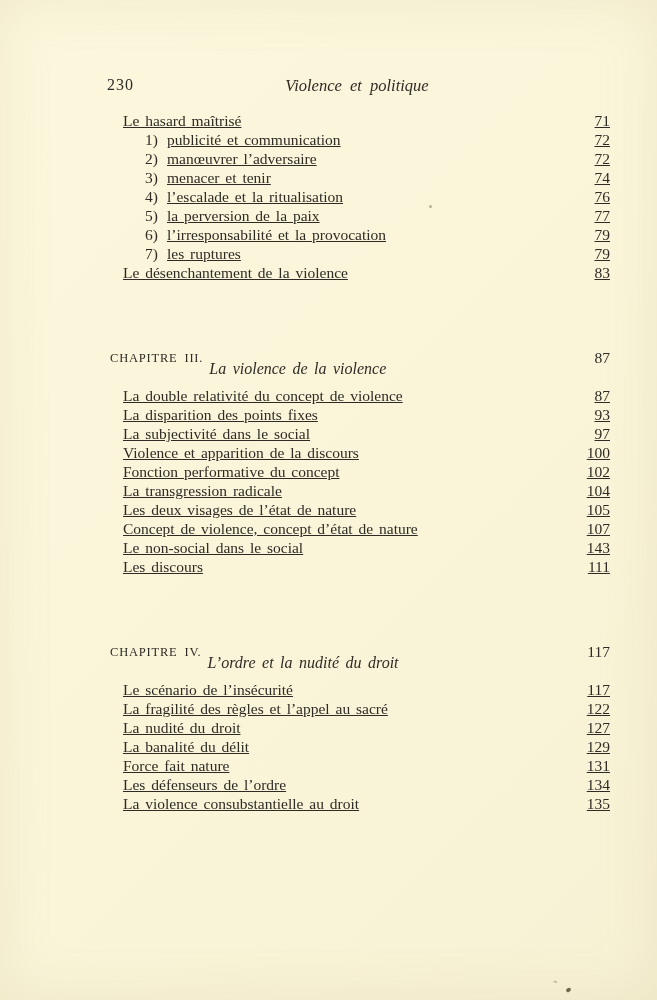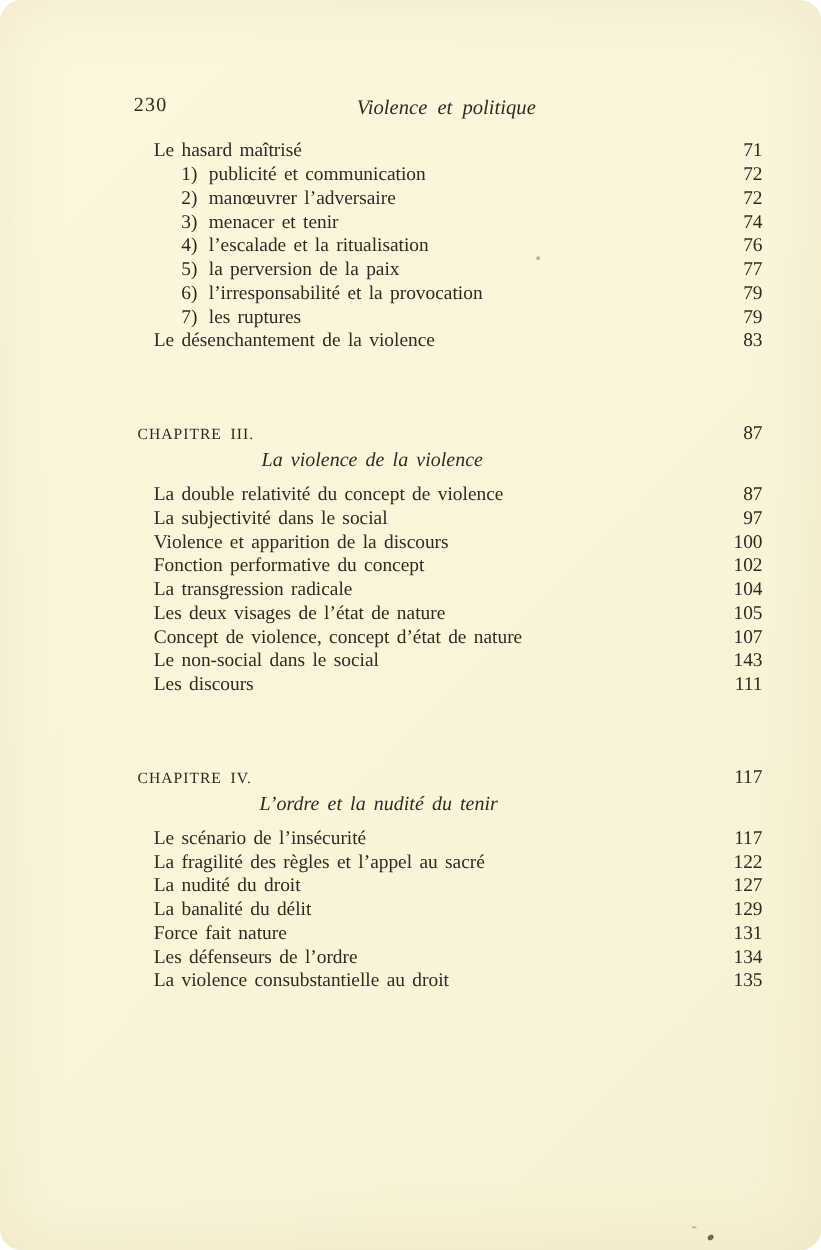--- a/index.html
+++ b/index.html
@@ -12,21 +12,20 @@
     overflow: hidden;
     font-family: "Liberation Serif", "DejaVu Serif", serif;
   }
   .page {
     position: relative;
     width: 657px;
     height: 1000px;
     background: linear-gradient(135deg, #fcf7dd 0%, #faf5d9 55%, #f7f1d4 100%);
     box-shadow: inset 0 0 55px rgba(175, 155, 105, 0.14);
     color: #2e2b25;
-    border-radius: 17px;
   }
   
   .running-head {
     position: absolute;
     top: 76px;
     left: 107px;
     right: 50px;
     height: 22px;
   }
   .folio {
@@ -48,21 +47,21 @@
     position: absolute;
     top: 106px;
     left: 107px;
     right: 47px;
   }
   .toc-section + .toc-section {
     margin-top: 53px;
   }
   .chapter-heading {
     display: flex;
-    align-items: flex-start;
+    align-items: center;
     line-height: 24px;
     padding-left: 3px;
   }
   .chapter-label {
     text-transform: uppercase;
     font-size: 12.5px;
     letter-spacing: 0.8px;
     word-spacing: 3px;
     white-space: nowrap;
   }
@@ -80,20 +79,21 @@
   }
   .entries {
     margin-top: 5px;
   }
   .row {
     display: flex;
     align-items: baseline;
     line-height: 19px;
     font-size: 15.5px;
     word-spacing: 2px;
+    text-decoration: underline;
   }
   .row .entry-text {
     flex: 1 1 auto;
     white-space: nowrap;
     overflow: hidden;
   }
   .row.level-1 .entry-text { padding-left: 16px; }
   .row.level-2 .entry-text { padding-left: 38px; }
   .entry-num {
     display: inline-block;
@@ -192,20 +192,24 @@
           <span class="chapter-label">Chapitre III.</span>
           <span class="chapter-title">La violence de la violence</span>
           <span class="chapter-page">87</span>
         </div>
         <div class="entries">
           <div class="row level-1">
             <span class="entry-text">La double relativité du concept de violence</span>
             <span class="entry-page">87</span>
           </div>
           <div class="row level-1">
+            <span class="entry-text">La disparition des points fixes</span>
+            <span class="entry-page">93</span>
+          </div>
+          <div class="row level-1">
             <span class="entry-text">La subjectivité dans le social</span>
             <span class="entry-page">97</span>
           </div>
           <div class="row level-1">
             <span class="entry-text">Violence et apparition de la discours</span>
             <span class="entry-page">100</span>
           </div>
           <div class="row level-1">
             <span class="entry-text">Fonction performative du concept</span>
             <span class="entry-page">102</span>
@@ -228,21 +232,21 @@
           </div>
           <div class="row level-1">
             <span class="entry-text">Les discours</span>
             <span class="entry-page">111</span>
           </div>
         </div>
       </section>
       <section class="toc-section">
         <div class="chapter-heading">
           <span class="chapter-label">Chapitre IV.</span>
-          <span class="chapter-title">L’ordre et la nudité du tenir</span>
+          <span class="chapter-title">L’ordre et la nudité du droit</span>
           <span class="chapter-page">117</span>
         </div>
         <div class="entries">
           <div class="row level-1">
             <span class="entry-text">Le scénario de l’insécurité</span>
             <span class="entry-page">117</span>
           </div>
           <div class="row level-1">
             <span class="entry-text">La fragilité des règles et l’appel au sacré</span>
             <span class="entry-page">122</span>

